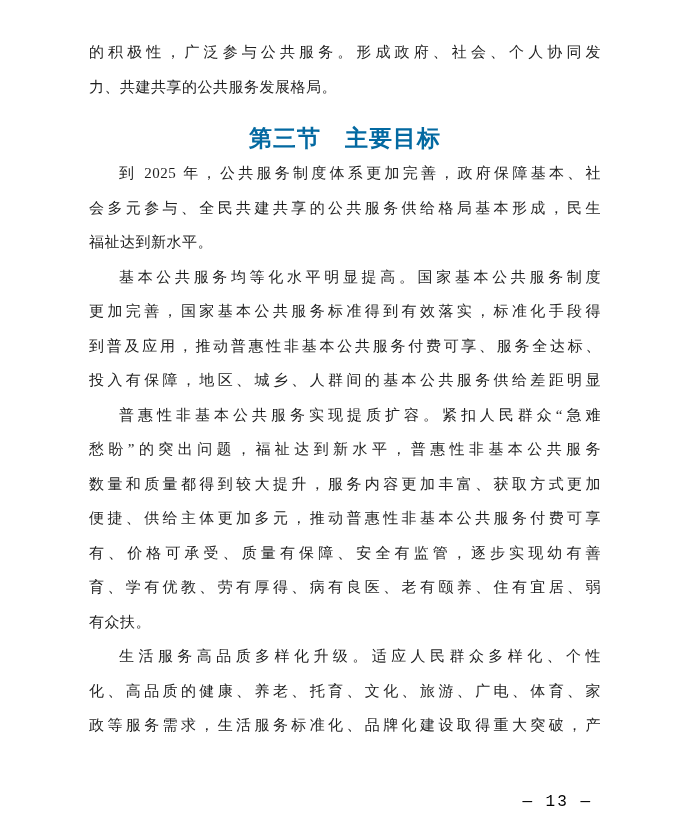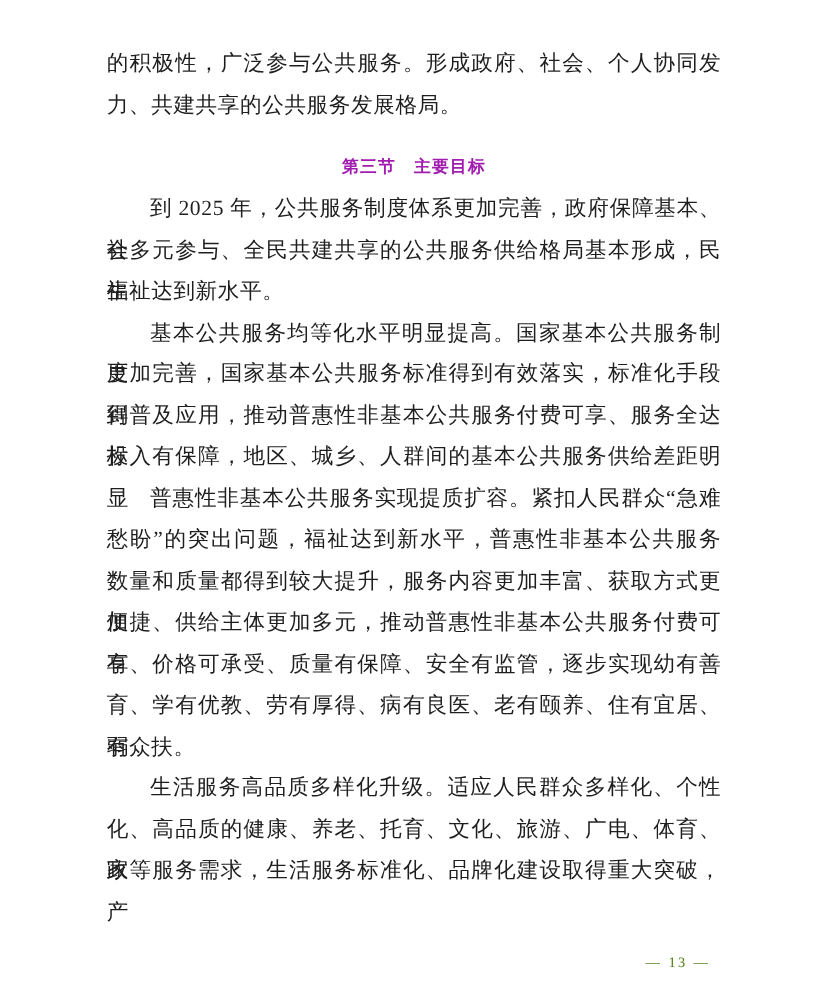--- a/index.html
+++ b/index.html
@@ -21,55 +21,55 @@
     left: 89px;
     top: 0;
     width: 512px;
   }
   .intro-block {
     margin-top: 35px;
   }
   .line {
     height: 34.5px;
     line-height: 34.5px;
-    font-size: 18px;
+    font-size: 15px;
     text-align: justify;
     text-align-last: justify;
     letter-spacing: 0.5px;
     white-space: normal;
   }
   .line.short {
     text-align: right;
     text-align-last: left;
   }
   .line.indent {
     text-indent: 2em;
   }
   .section-heading {
     margin-top: 17px;
     height: 35px;
     line-height: 35px;
     text-align: center;
     font-family: "Liberation Sans", "DejaVu Sans", sans-serif;
     font-weight: 700;
-    font-size: 14px;
-    color: #a21caf;
+    font-size: 23px;
+    color: #0369a1;
     letter-spacing: 1px;
   }
   .body-block {
   }
   .page-number {
     position: absolute;
     top: 792px;
     right: 90px;
-    font-size: 12px;
+    font-size: 16px;
     line-height: 20px;
-    color: #4d7c0f;
+    color: #000000;
     letter-spacing: 2px;
-    font-family: Liberation Serif, serif;
+    font-family: Liberation Mono, monospace;
   }
 </style>
 </head>
 <body>
 
 <div class="page">
   <div class="content">
 
     <div class="intro-block">
       <div class="line">的积极性，广泛参与公共服务。形成政府、社会、个人协同发</div>

